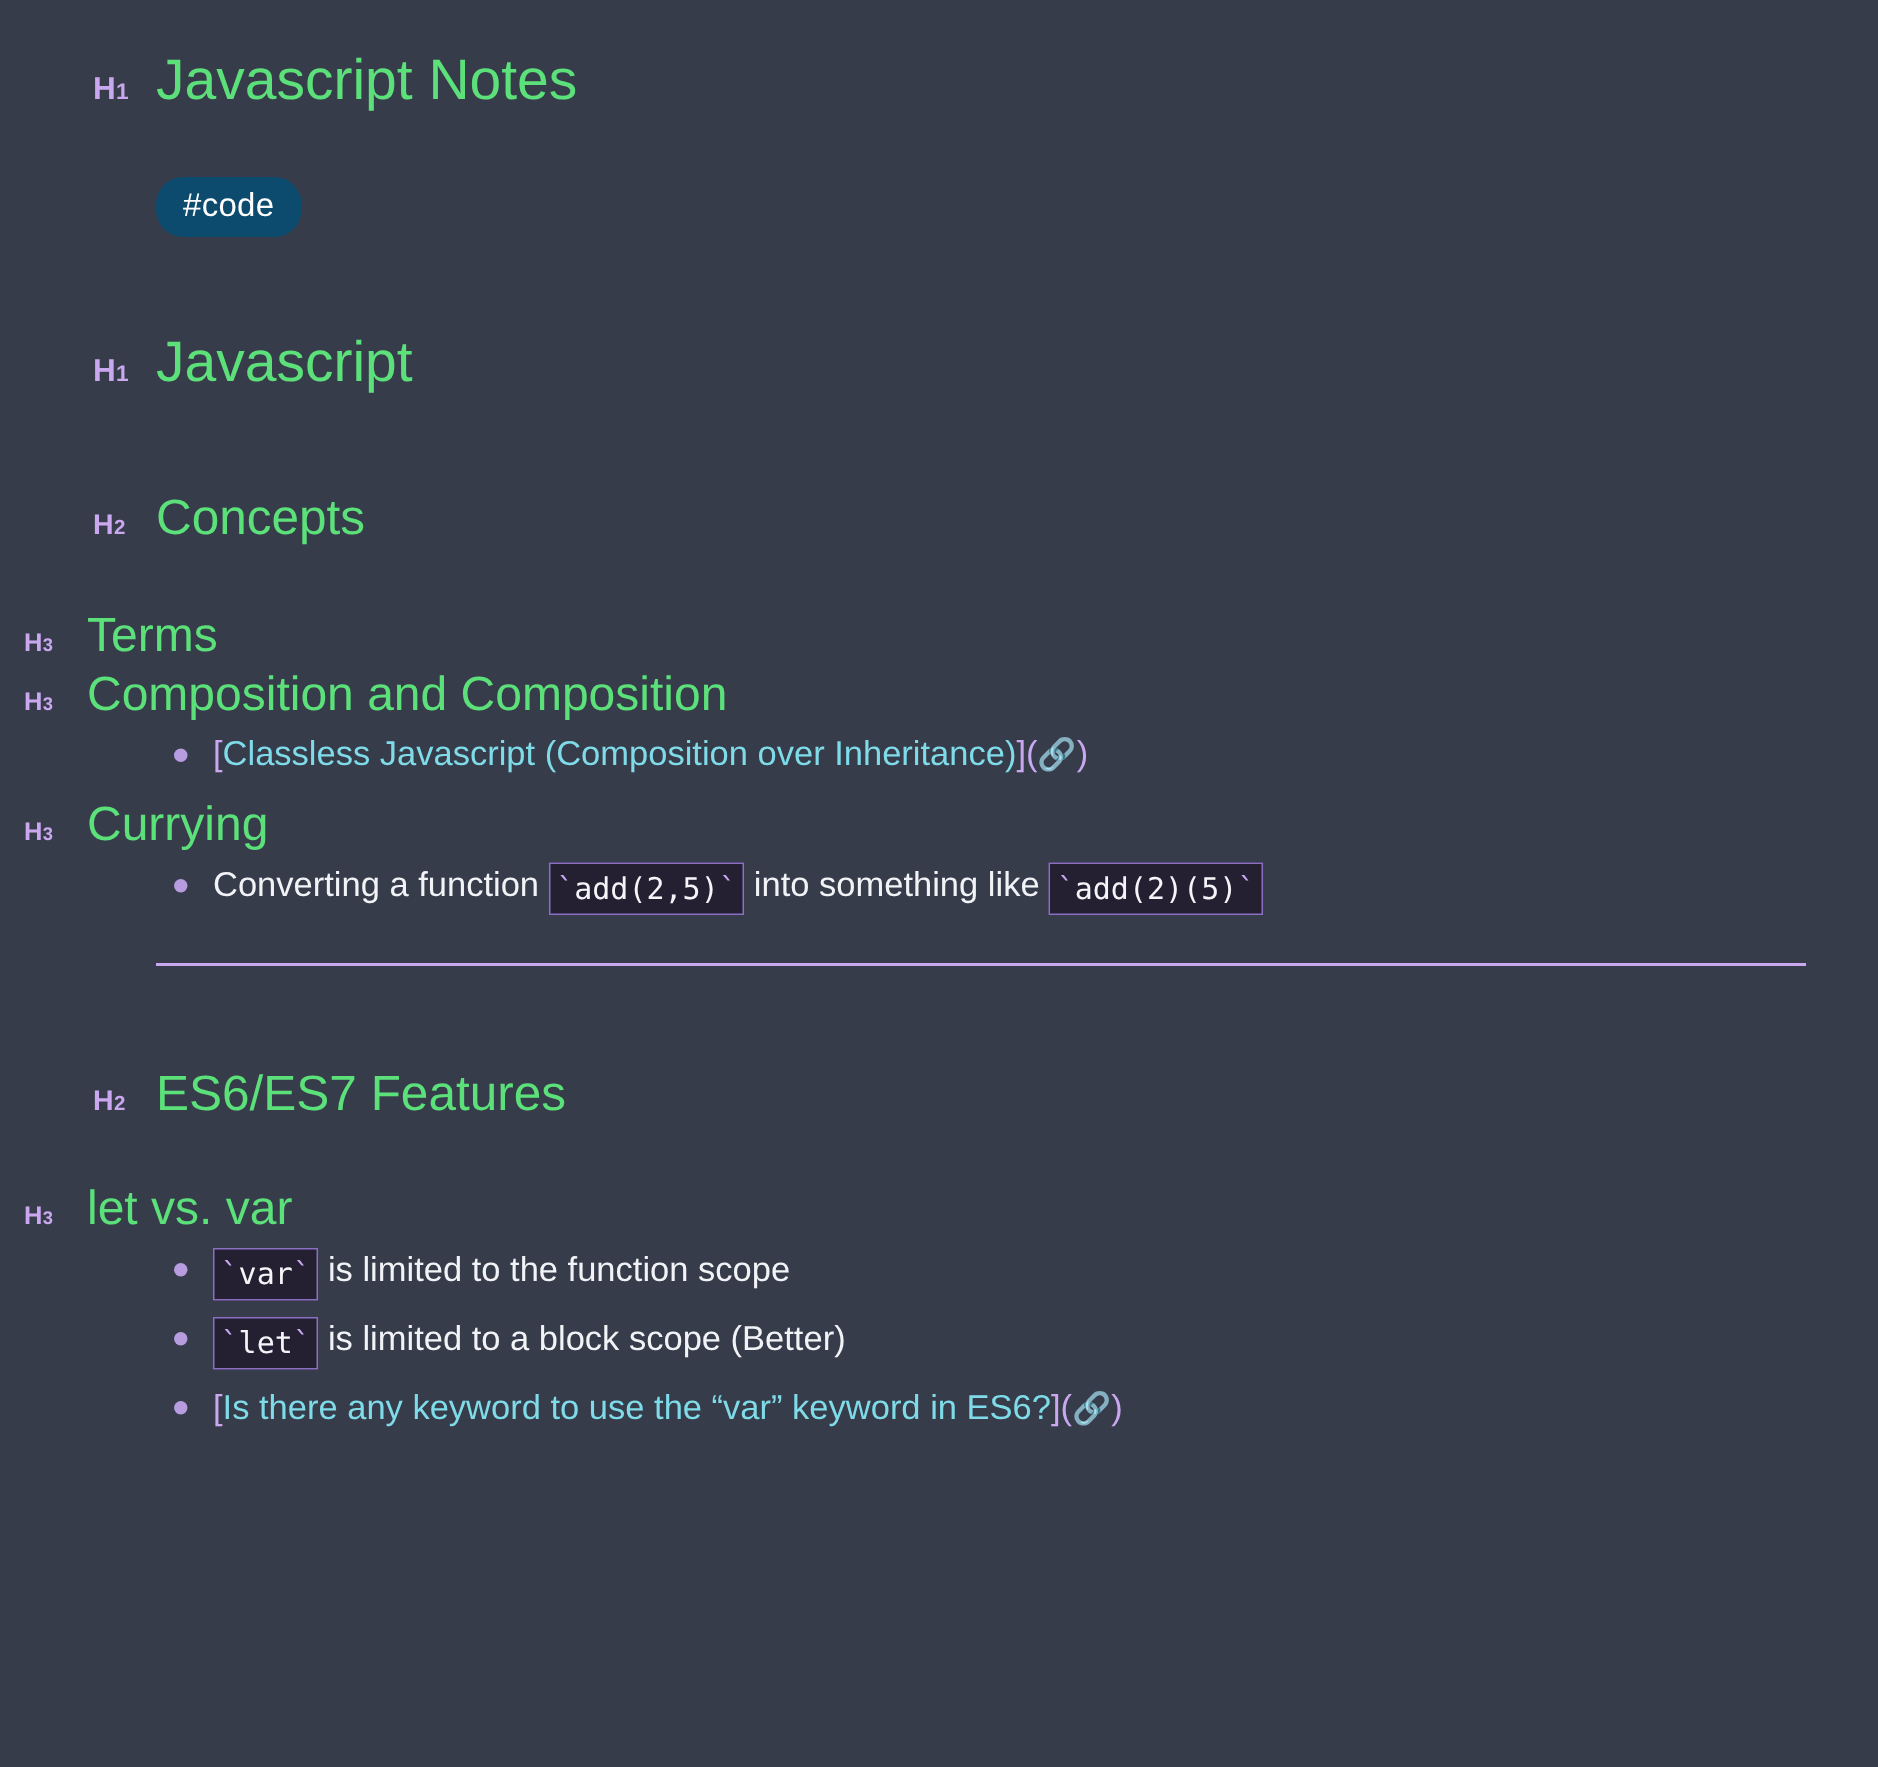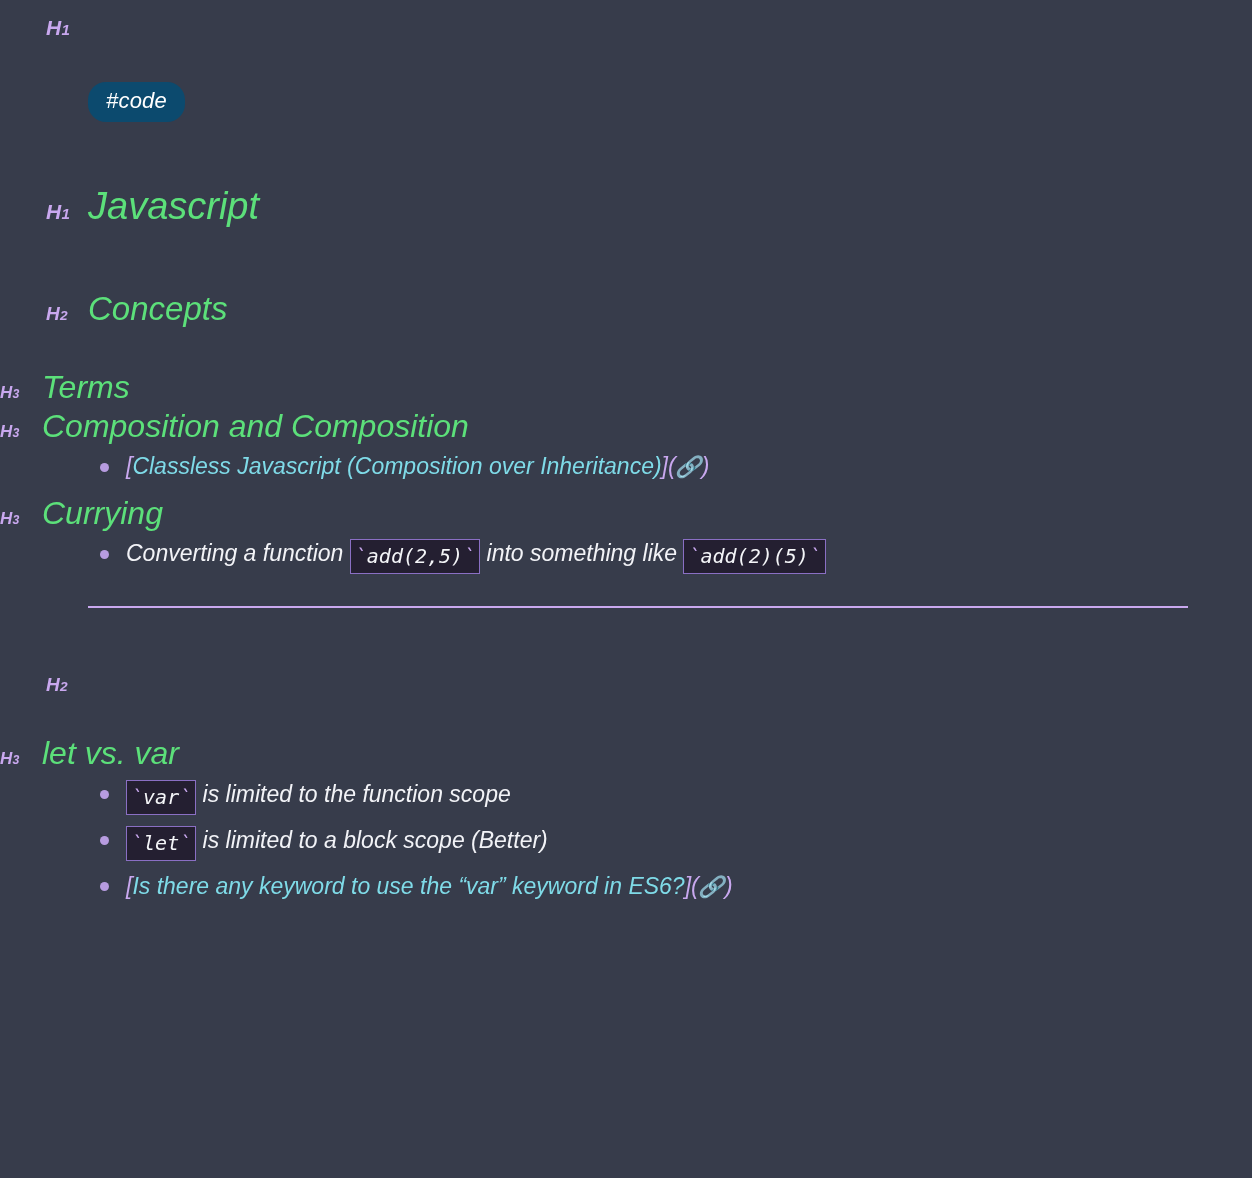--- a/index.html
+++ b/index.html
@@ -2,21 +2,21 @@
 <html><head>
 <meta charset="utf-8">
 <style>
   * { margin:0; padding:0; box-sizing:border-box; }
   html, body {
     width:1252px; height:1178px;
     background:#373c4b;
     font-family:"Liberation Sans", sans-serif;
     overflow:hidden;
   }
-  .page { position:relative; width:1252px; height:1178px; padding:0;font-style:italic; }
+  .page { position:relative; width:1252px; height:1178px; padding:16px; }
 
   
   .heading { display:flex; align-items:baseline; }
   .hmark {
     color:#c9a8ef;
     font-weight:600;
     letter-spacing:.2px;
     flex:0 0 auto;
     display:inline-block;
     text-align:left;
@@ -112,20 +112,21 @@
   .sp-list    { margin-top:2px; }
   .tight li.item { line-height:46px; }
 </style>
 </head>
 <body>
 
 <div class="page">
 
   <div class="heading h1 sp-title">
     <span class="hmark"><span>H</span><span class="num">1</span></span>
+    <span class="htext">Javascript Notes</span>
   </div>
 
   <div class="tag-row sp-tag">
     <span class="tag">#code</span>
   </div>
 
   <div class="heading h1 sp-h1b">
     <span class="hmark"><span>H</span><span class="num">1</span></span>
     <span class="htext">Javascript</span>
   </div>
@@ -158,20 +159,21 @@
   </div>
 
   <ul class="lvl1 sp-list">
     <li class="item"><span>Converting a function </span><code class="cs"><span class="tick">`</span><span>add(2,5)</span><span class="tick">`</span></code><span> into something like </span><code class="cs"><span class="tick">`</span><span>add(2)(5)</span><span class="tick">`</span></code></li>
   </ul>
 
   <hr class="rule">
 
   <div class="heading h2 sp-h2b">
     <span class="hmark"><span>H</span><span class="num">2</span></span>
+    <span class="htext">ES6/ES7 Features</span>
   </div>
 
   <div class="heading h3 sp-h3d">
     <span class="hmark"><span>H</span><span class="num">3</span></span>
     <span class="htext">let vs. var</span>
   </div>
 
   <ul class="lvl1 sp-list tight">
     <li class="item"><code class="cs"><span class="tick">`</span><span>var</span><span class="tick">`</span></code><span> is limited to the function scope</span></li>
     <li class="item"><code class="cs"><span class="tick">`</span><span>let</span><span class="tick">`</span></code><span> is limited to a block scope (Better)</span></li>

